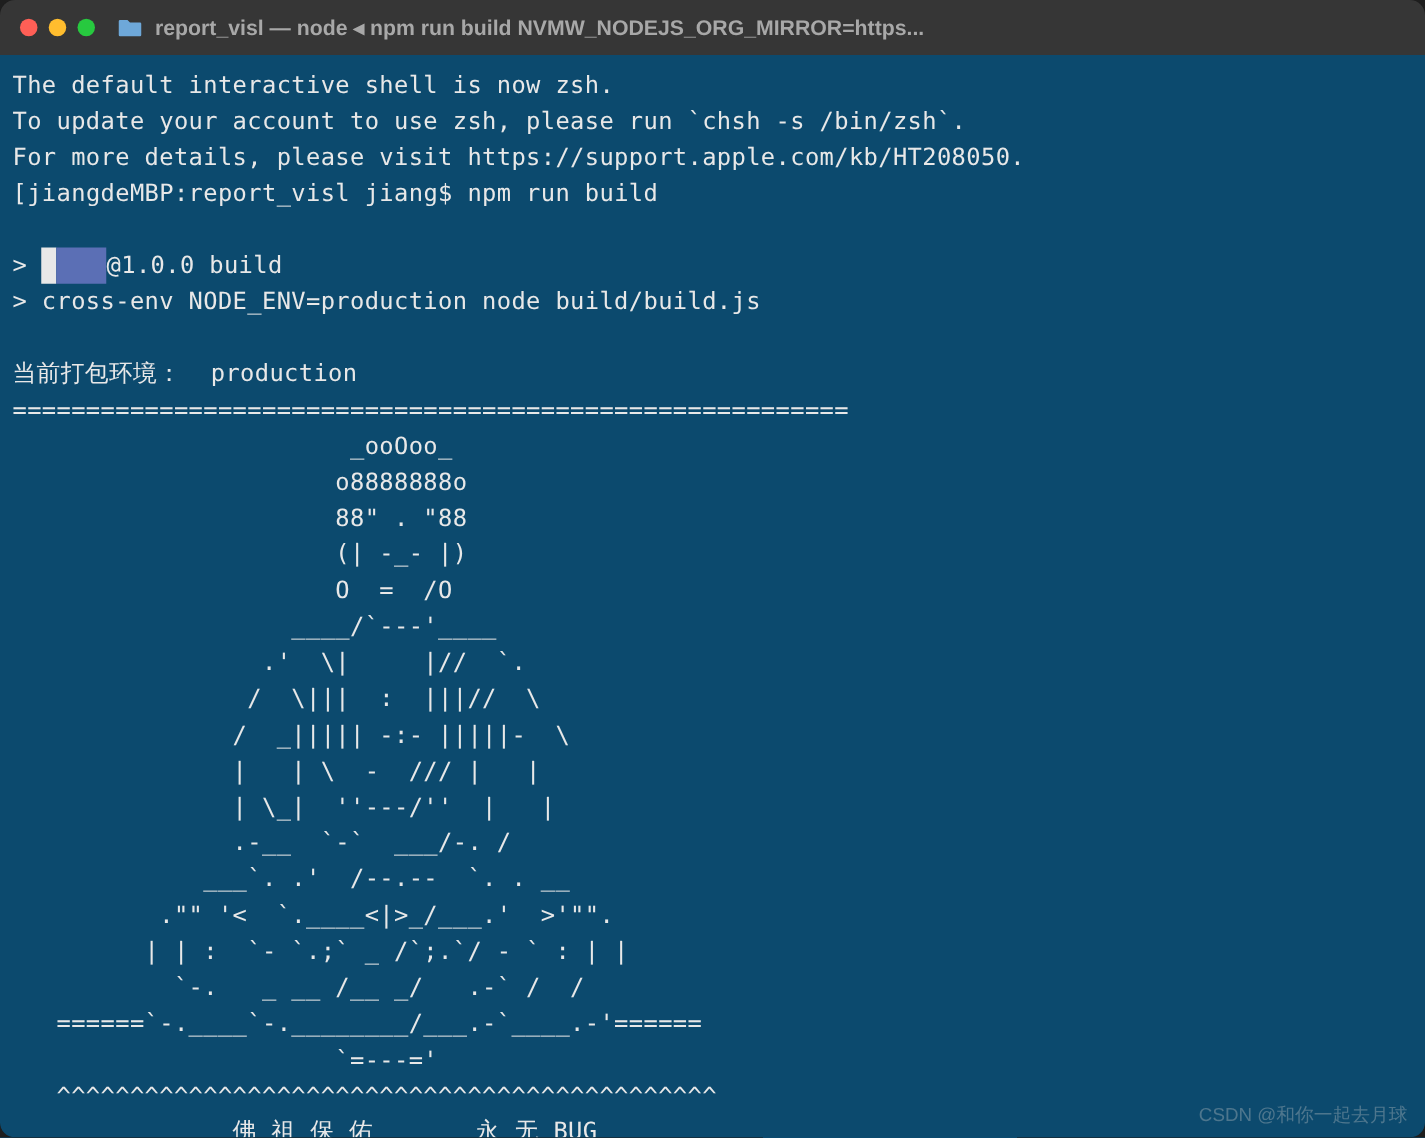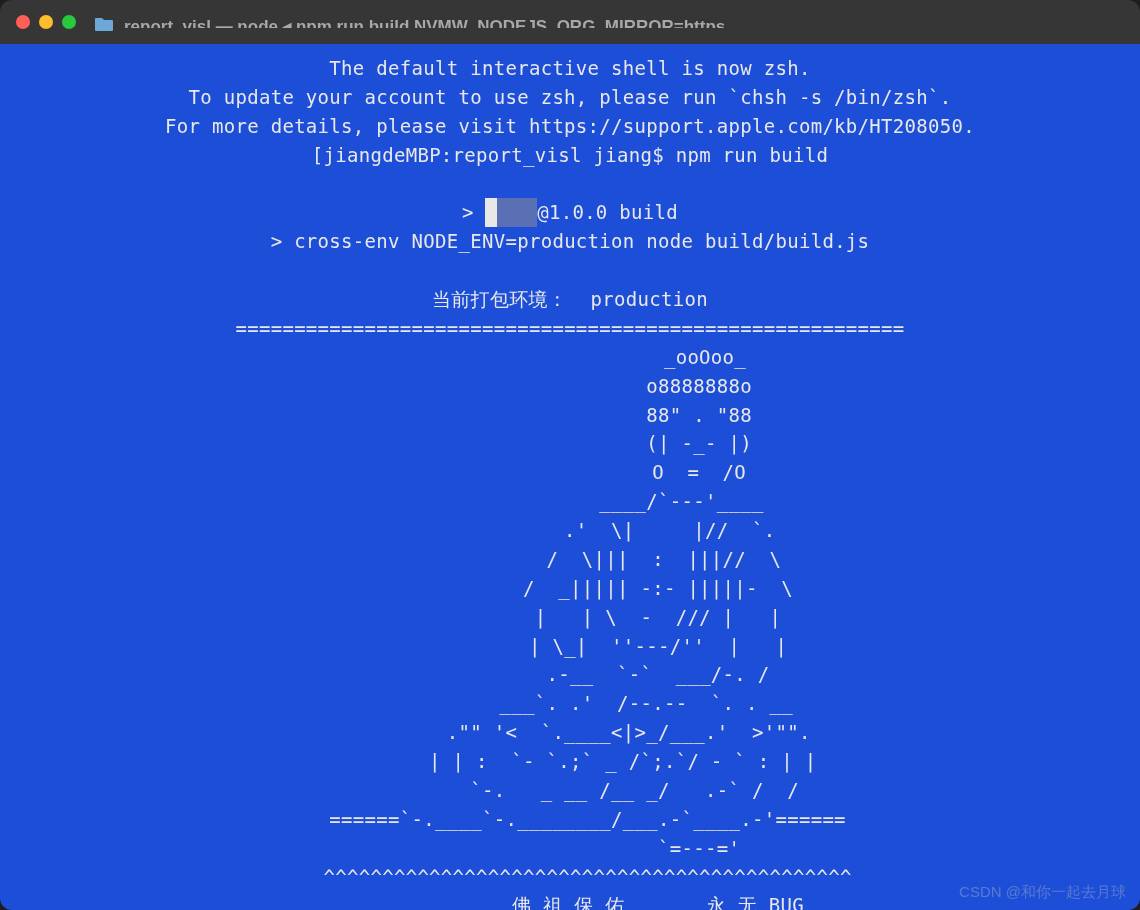--- a/index.html
+++ b/index.html
@@ -21,20 +21,21 @@
       background: #1a1a1a;
       border-radius: 12px;
       overflow: hidden;
       display: flex;
       flex-direction: column;
     }
     .titlebar {
       height: 44px;
       background: #363636;
       display: flex;
+      align-items: center;
       padding: 16px 16px;
       gap: 10px;
       flex-shrink: 0;
     }
     .traffic-lights {
       display: flex;
       gap: 9px;
       align-items: center;
     }
     .traffic-light {
@@ -59,30 +60,29 @@
       font-size: 17px;
       font-weight: 600;
       font-family: -apple-system, BlinkMacSystemFont, "Segoe UI", sans-serif;
       white-space: nowrap;
       overflow: hidden;
       text-overflow: ellipsis;
       flex: 1;
     }
     .terminal-body {
       flex: 1;
-      background: #1d4ed8;
+      background: #0c4a6e;
       padding: 10px 10px 10px 10px;
       color: #e8e8e8;
       font-size: 19px;
       line-height: 1.52;
       white-space: pre;
       overflow: hidden;
       font-family: "Menlo", "Monaco", monospace;
       letter-spacing: 0.3px;
-      text-align: center;
     }
     .redact {
       background: #e8e8e8;
       color: #e8e8e8;
       display: inline-block;
     }
     .redact2 {
       background: #5b6fb5;
       display: inline-block;
       width: 40px;

